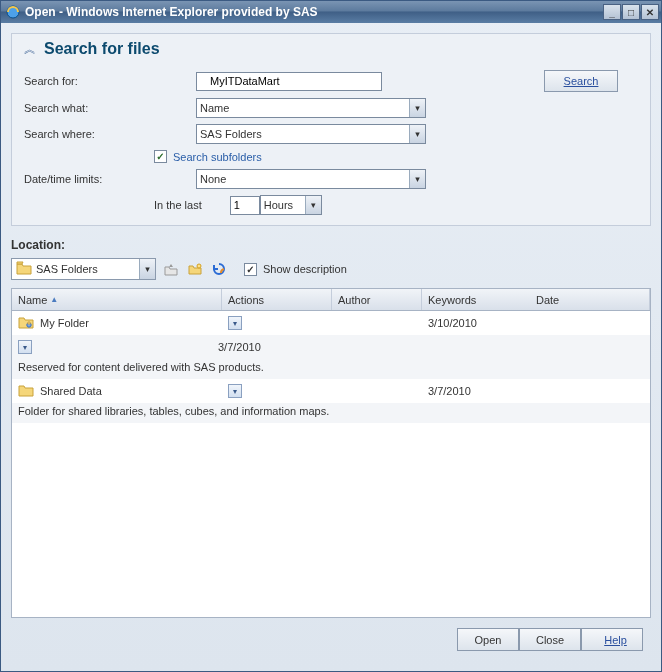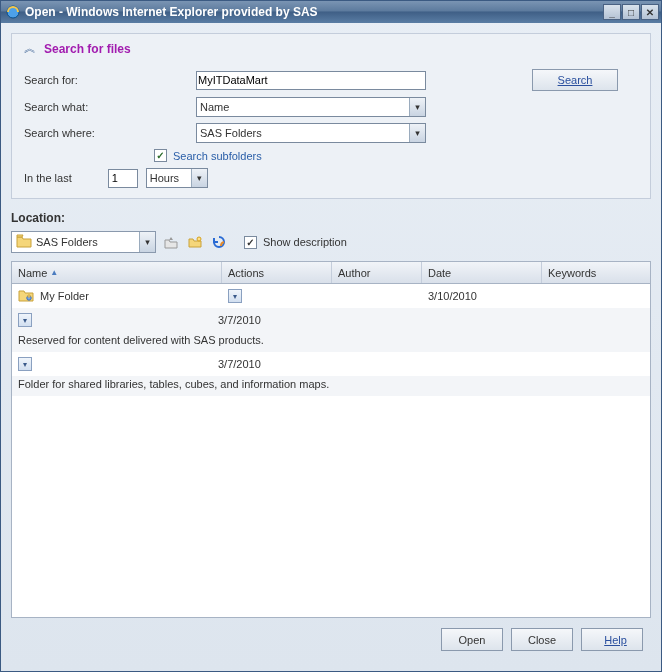--- a/index.html
+++ b/index.html
@@ -49,74 +49,74 @@
   .search-panel {
     border: 1px solid #c4cddb;
     background: #edf1f6;
     padding: 6px 12px 10px 12px;
   }
   .search-header {
     display: flex; align-items: center; gap: 8px;
     padding-bottom: 6px;
   }
   .collapse-icon { color: #5a7aa5; font-size: 12px; }
-  .search-title { font-weight: bold; color: #a21caf; font-size: 12px; }
+  .search-title { font-weight: bold; color: #0c4a6e; font-size: 16px; }
   .form-row {
     display: flex; align-items: center;
     margin-top: 6px;
     gap: 42px;
   }
   .form-label { width: 130px; color: #333; }
   .text-input {
-    width: 230px; height: 19px;
+    width: 186px; height: 19px;
     border: 1px solid #7a8a9e;
     font-size: 11px;
-    padding: 0 1px;
+    padding: 0 13px;
     background: #fff;
   }
   .select-wrap {
     width: 230px; height: 20px;
     border: 1px solid #7a8a9e;
     background: #fff;
     display: flex; align-items: center;
     position: relative;
   }
   .select-wrap.small { width: 62px; }
   .select-value { flex: 1; padding: 0 3px; }
   .select-btn {
     width: 16px; height: 18px;
     background: linear-gradient(#eef2f7, #c9d4e2);
     border-left: 1px solid #9aabbd;
     display: flex; align-items: center; justify-content: center;
   }
   .select-btn::after { content: "▾"; font-size: 9px; color: #333; }
   .search-btn {
     margin-left: auto;
-    width: 86px; height: 22px;
+    width: 74px; height: 22px;
     border: 1px solid #8a99ad;
     background: linear-gradient(#f5f7fa, #dde4ec);
     color: #2a4f9e;
     text-decoration: underline;
     display: flex; align-items: center; justify-content: center;
     margin-right: 20px;
   }
   .checkbox-row {
     margin-left: 130px;
     margin-top: 6px;
     display: flex; align-items: center; gap: 6px;
   }
   .check-box {
     width: 13px; height: 13px;
     border: 1px solid #7a8a9e;
     background: #fff;
     display: flex; align-items: center; justify-content: center;
     font-size: 10px; color: #2a6b2a; font-weight: bold;
   }
   .check-label { color: #2a5ea8; }
-  .indent-sub { display: flex; align-items: center; gap: 8px; margin-top: 6px; }
+  .indent-sub { margin-left: 130px; display: flex; align-items: center; margin-top: 6px; }
   .sub-label { color: #333; }
   .num-input {
     width: 30px; height: 19px;
     border: 1px solid #7a8a9e;
     padding: 0 3px; font-size: 11px;
     margin-left: 28px;
   }
   .location-label { font-weight: bold; font-size: 12px; margin-top: 12px; margin-bottom: 4px; }
   .toolbar {
     display: flex; align-items: center; gap: 6px;
@@ -176,21 +176,21 @@
   .folder-icon svg { width: 16px; height: 14px; }
   .action-menu-icon {
     width: 14px; height: 14px;
     border: 1px solid #8aa0c0;
     background: linear-gradient(#f0f5fb, #d2dff0);
     display: flex; align-items: center; justify-content: center;
     font-size: 8px; color: #3a5a8a;
   }
   .footer {
     padding: 10px 8px;
-    display: flex; justify-content: flex-end; gap: 8px;
+    display: flex; justify-content: flex-end; 
   }
   .dlg-btn {
     width: 62px; height: 23px;
     border: 1px solid #8a99ad;
     background: linear-gradient(#f5f7fa, #dde4ec);
     display: flex; align-items: center; justify-content: center;
     color: #333;
   }
   .dlg-btn .u { color: #2a4f9e; text-decoration: underline; margin-left: 7px; }
 </style>
@@ -244,20 +244,27 @@
           <span class="select-value">SAS Folders</span>
           <div class="select-btn"></div>
         </div>
       </div>
 
       <div class="checkbox-row">
         <div class="check-box">✓</div>
         <span class="check-label">Search subfolders</span>
       </div>
 
+      <div class="form-row">
+        <span class="form-label">Date/time limits:</span>
+        <div class="select-wrap">
+          <span class="select-value">None</span>
+          <div class="select-btn"></div>
+        </div>
+      </div>
 
       <div class="indent-sub">
         <span class="sub-label">In the last</span>
         <input class="num-input" value="1" style="">
         <div class="select-wrap small">
           <span class="select-value">Hours</span>
           <div class="select-btn"></div>
         </div>
       </div>
     </div>
@@ -305,25 +312,25 @@
         <div class="th col-name">
           <span>Name</span>
           <span class="sort-arrow">▲</span>
         </div>
         <div class="th col-actions">
             <span>Actions</span>
           </div>
         <div class="th col-author">
             <span>Author</span>
           </div>
+        <div class="th col-keywords">
+            <span>Keywords</span>
+          </div>
         <div class="th col-date">
             <span>Date</span>
-          </div>
-        <div class="th col-keywords">
-            <span>Keywords</span>
           </div>
       </div>
       <div class="tbody" id="tbody">
           <div class="trow">
             <div class="td col-name">
               <span class="folder-icon"><svg viewBox="0 0 16 14">
                   <path d="M1 3 L6 3 L7 5 L15 5 L15 13 L1 13 Z" fill="#f5d67a" stroke="#c9a23a"></path>
                   <circle cx="11" cy="10" r="2.2" fill="#7aa7e8" stroke="#3a6db8"></circle>
                   <circle cx="11" cy="8" r="1.2" fill="#f2d9b5" stroke="#c9a23a"></circle>
                 </svg></span>
@@ -343,20 +350,26 @@
               <div class="action-menu-icon">▾</div>
             </div>
             <div class="td col-author"></div>
             <div class="td col-date">
               <span>3/7/2010</span>
             </div>
             <div class="td col-keywords"></div>
           </div>
           <div class="desc-row">Reserved for content delivered with SAS products.</div>
           <div class="trow">
+            <div class="td col-name">
+              <span class="folder-icon"><svg viewBox="0 0 16 14">
+                  <path d="M1 3 L6 3 L7 5 L15 5 L15 13 L1 13 Z" fill="#f5d67a" stroke="#c9a23a"></path>
+                </svg></span>
+              <span>Shared Data</span>
+            </div>
             <div class="td col-actions">
               <div class="action-menu-icon">▾</div>
             </div>
             <div class="td col-author"></div>
             <div class="td col-date">
               <span>3/7/2010</span>
             </div>
             <div class="td col-keywords"></div>
           </div>
           <div class="desc-row">Folder for shared libraries, tables, cubes, and information maps.</div>

